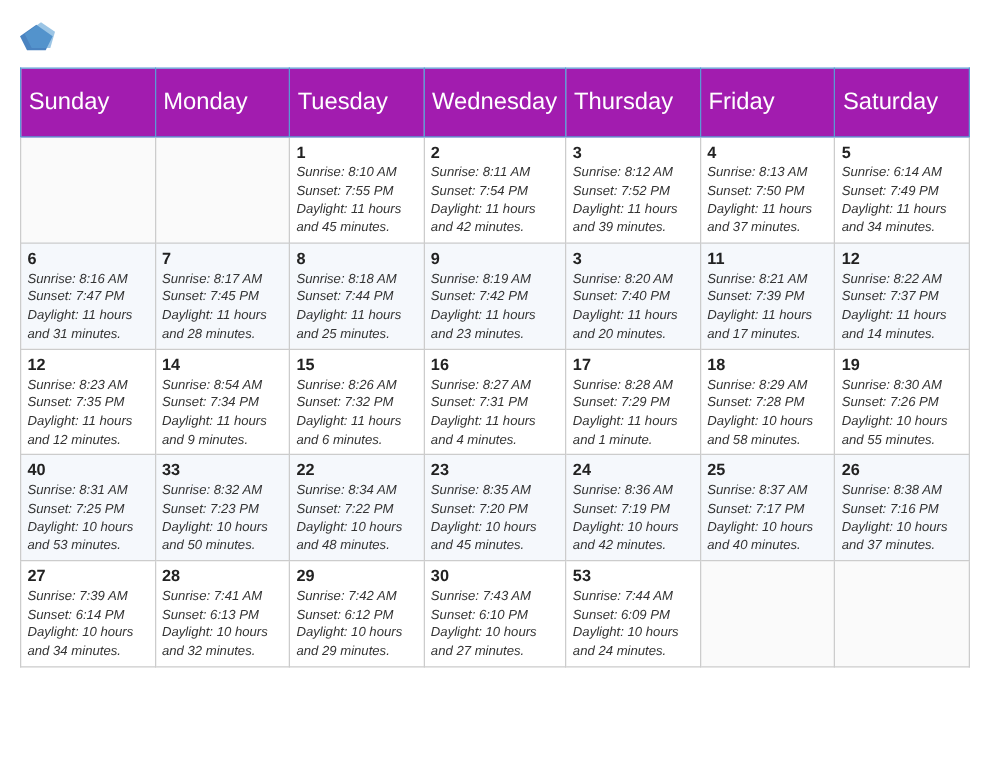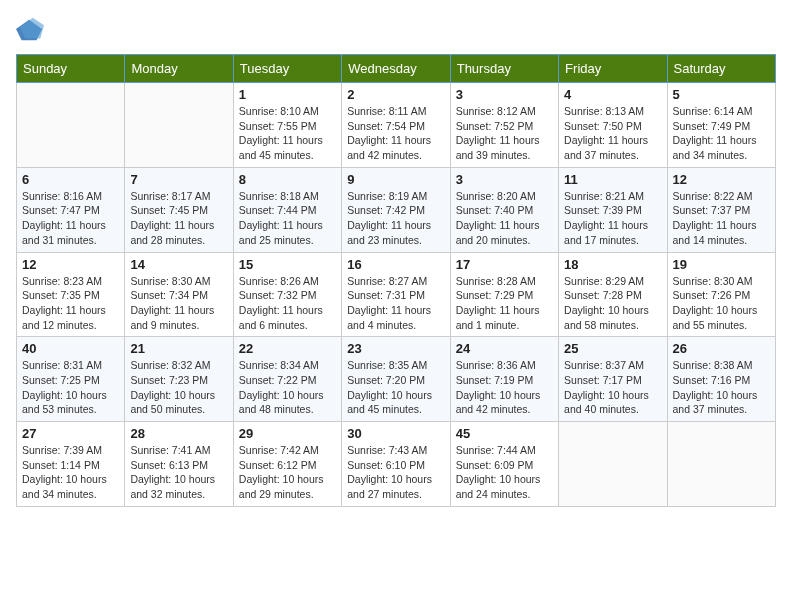--- a/index.html
+++ b/index.html
@@ -51,25 +51,25 @@
     .subtitle {
       font-size: 15px;
       color: #444;
     }
     table {
       width: 100%;
       border-collapse: collapse;
       font-size: 11px;
     }
     thead tr th {
-      background-color: #4d7c0f;
+      background-color: #a21caf;
       color: #fff;
       text-align: left;
-      padding: 6px 6px;
-      font-size: 13px;
+      padding: 16px 6px;
+      font-size: 19px;
       font-weight: normal;
       border: 1px solid #5a9ad4;
     }
     tbody tr td {
       border: 1px solid #ccc;
       vertical-align: top;
       padding: 4px 5px;
       height: 78px;
       width: 107px;
       background: #fff;
@@ -81,20 +81,21 @@
       font-size: 13px;
       font-weight: bold;
       color: #222;
       display: block;
       margin-bottom: 2px;
     }
     .day-info {
       color: #333;
       font-size: 10.5px;
       line-height: 1.4;
+      font-style: italic;
     }
     td.empty {
       background: #fafafa;
     }
   </style>
 </head>
 <body>
 
 <div class="header-area">
   <div class="logo">
@@ -206,21 +207,21 @@
       </tr>
       <tr>
         <td>
           <span class="day-num">12</span>
           <div class="day-info">Sunrise: 8:23 AM
 Sunset: 7:35 PM
 Daylight: 11 hours and 12 minutes.</div>
         </td>
         <td>
           <span class="day-num">14</span>
-          <div class="day-info">Sunrise: 8:30 AM
+          <div class="day-info">Sunrise: 8:54 AM
 Sunset: 7:34 PM
 Daylight: 11 hours and 9 minutes.</div>
         </td>
         <td>
           <span class="day-num">15</span>
           <div class="day-info">Sunrise: 8:26 AM
 Sunset: 7:32 PM
 Daylight: 11 hours and 6 minutes.</div>
         </td>
         <td>
@@ -249,21 +250,21 @@
         </td>
       </tr>
       <tr>
         <td>
           <span class="day-num">40</span>
           <div class="day-info">Sunrise: 8:31 AM
 Sunset: 7:25 PM
 Daylight: 10 hours and 53 minutes.</div>
         </td>
         <td>
-          <span class="day-num">21</span>
+          <span class="day-num">33</span>
           <div class="day-info">Sunrise: 8:32 AM
 Sunset: 7:23 PM
 Daylight: 10 hours and 50 minutes.</div>
         </td>
         <td>
           <span class="day-num">22</span>
           <div class="day-info">Sunrise: 8:34 AM
 Sunset: 7:22 PM
 Daylight: 10 hours and 48 minutes.</div>
         </td>
@@ -289,21 +290,21 @@
           <span class="day-num">26</span>
           <div class="day-info">Sunrise: 8:38 AM
 Sunset: 7:16 PM
 Daylight: 10 hours and 37 minutes.</div>
         </td>
       </tr>
       <tr>
         <td>
           <span class="day-num">27</span>
           <div class="day-info">Sunrise: 7:39 AM
-Sunset: 1:14 PM
+Sunset: 6:14 PM
 Daylight: 10 hours and 34 minutes.</div>
         </td>
         <td>
           <span class="day-num">28</span>
           <div class="day-info">Sunrise: 7:41 AM
 Sunset: 6:13 PM
 Daylight: 10 hours and 32 minutes.</div>
         </td>
         <td>
           <span class="day-num">29</span>
@@ -311,21 +312,21 @@
 Sunset: 6:12 PM
 Daylight: 10 hours and 29 minutes.</div>
         </td>
         <td>
           <span class="day-num">30</span>
           <div class="day-info">Sunrise: 7:43 AM
 Sunset: 6:10 PM
 Daylight: 10 hours and 27 minutes.</div>
         </td>
         <td>
-          <span class="day-num">45</span>
+          <span class="day-num">53</span>
           <div class="day-info">Sunrise: 7:44 AM
 Sunset: 6:09 PM
 Daylight: 10 hours and 24 minutes.</div>
         </td>
         <td class="empty"></td>
         <td class="empty"></td>
       </tr>
     </tbody>
 </table>
 

